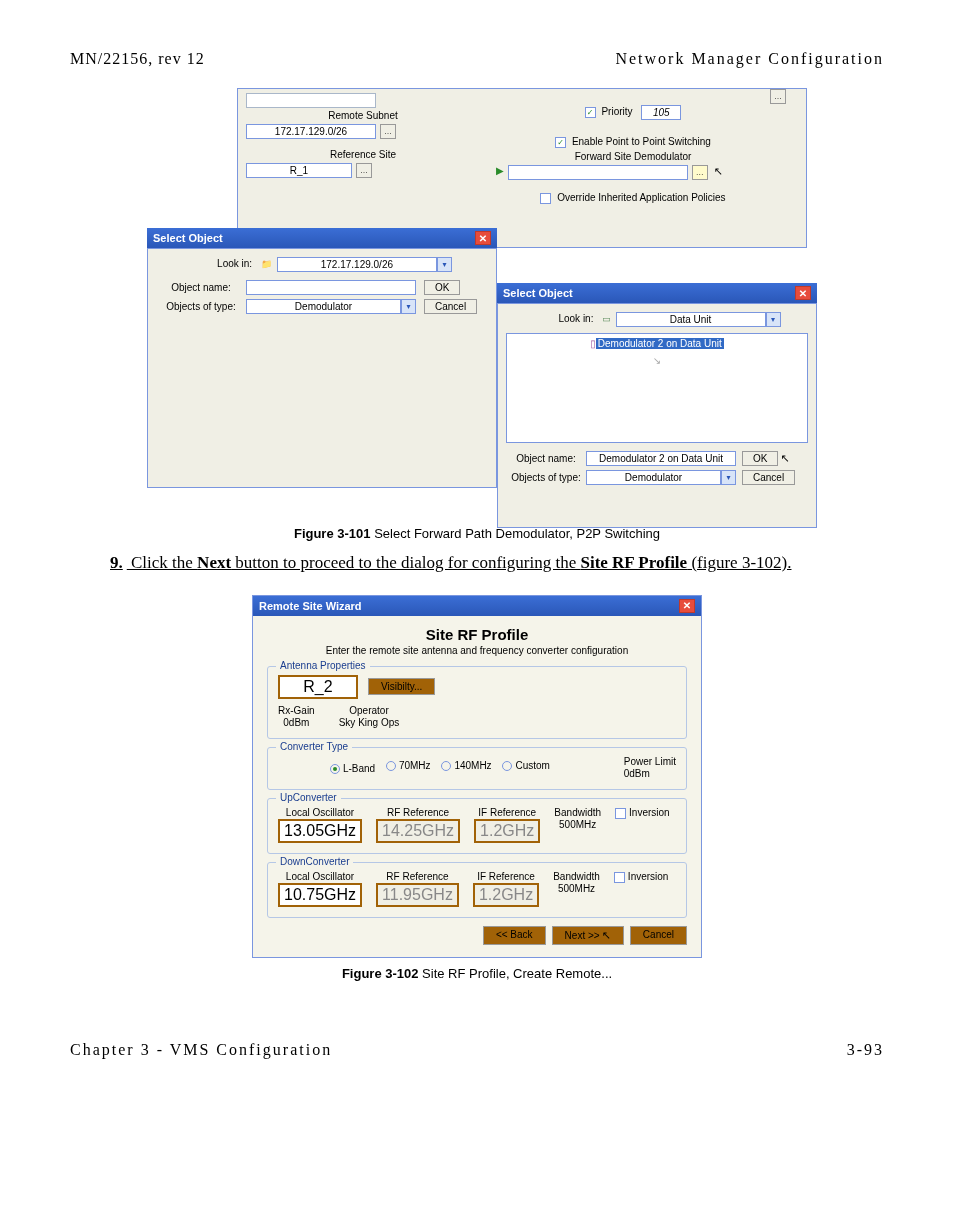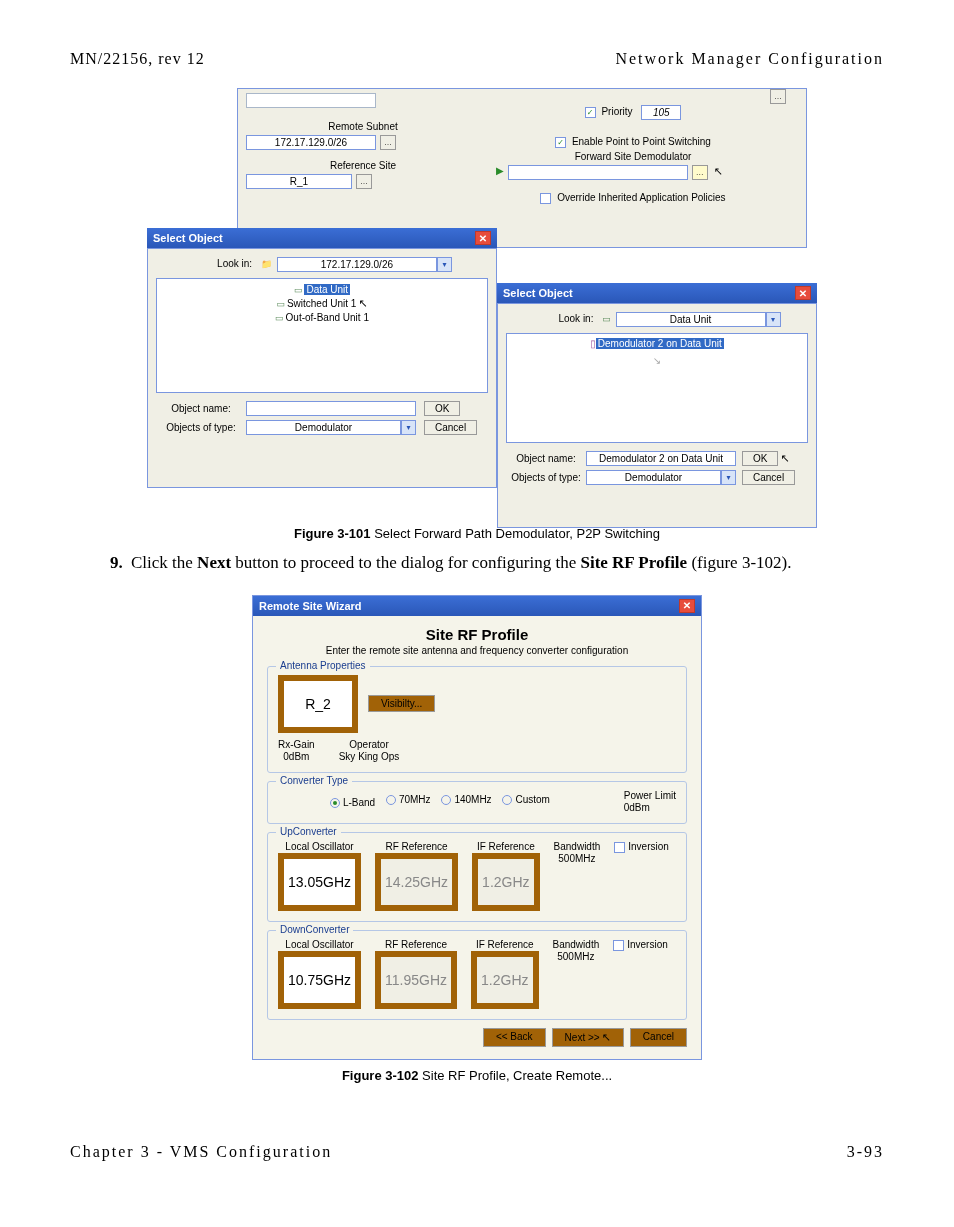--- a/index.html
+++ b/index.html
@@ -22,20 +22,21 @@
     .figure-caption { 
       font-family: Arial, sans-serif;
       font-size: 13px; 
       margin-top: 8px;
     }
     .figure-caption .fignum { font-weight: bold; }
     .body-text {
       font-size: 17px;
       margin: 8px 0 20px 40px;
       line-height: 1.4;
+      text-decoration: underline;
     }
     .body-text .num { font-weight: bold; margin-right: 4px;}
     .body-text .bold { font-weight: bold; }
     .page-footer {
       display: flex;
       justify-content: space-between;
       font-size: 16px;
       margin-top: 60px;
       letter-spacing: 2px;
     }
@@ -153,21 +154,21 @@
       position: absolute; top: -7px; left: 8px;
       background: #f5f4ea;
       color: #1a3d8f;
       padding: 0 4px;
       font-size: 10px;
     }
     .fig2 .row { display: flex; gap: 14px; align-items: flex-start; }
     .fig2 .col { display: flex; flex-direction: column; }
     .fig2 .lbl { font-size: 10px; margin-bottom: 1px; }
     .fig2 .val { font-size: 10px; }
-    .fig2 .inputlike { background:#fff; border:6px solid #a16207; padding:15px 4px; min-width:55px; font-size:14px;}
+    .fig2 .inputlike { background:#fff; border:2px solid #a16207; padding:1px 4px; min-width:55px; font-size:16px;}
     .fig2 .inputlike.disabled { background:#f0efe5; color:#888;}
     .fig2 .btnrow { display:flex; justify-content:flex-end; gap:6px; margin-top:8px;}
     .fig2 .btn2 { background:#a16207; border:1px solid #999; padding:2px 12px; font-size:10px;}
     .radio { display:inline-flex; align-items:flex-end; margin-right:8px;}
     .radio .dot { width:10px; height:10px; border:1px solid #7a96df; border-radius:50%; margin-right:3px; display:inline-flex; align-items:center; justify-content:center;}
     .radio .dot.on::after { content:""; width:4px; height:4px; background:#2a8b2a; border-radius:50%;}
     .checkbox2 { width:11px; height:11px; border:1px solid #7a96df; background:#fff; display:inline-block; vertical-align:middle; margin-right:3px;}
     .textarea-like { background:#fff; border:1px solid #a9b7c9; padding:2px 4px; width:125px; height:40px; font-size:10px; position:relative;}
     .scroll-btn { position:absolute; right:0; width:14px; height:14px; background:#e8e8e8; border:1px solid #bbb; font-size:7px; text-align:center; line-height:12px;}
   </style>
@@ -178,21 +179,21 @@
   <span>MN/22156, rev 12</span>
   <span class="right">Network Manager Configuration</span>
 </div>
 
 <div class="figure-wrap">
   <div class="fig1">
 
     <div class="back-panel">
       <div class="back-left">
         <div style="border:1px solid #a9b7c9; padding:1px 3px; width:130px; margin-bottom:2px; background:#fff;">&nbsp;</div>
-        <div class="row" style="margin-top:13px;"><span>Remote Subnet</span></div>
+        <div class="row" style="margin-top:2px;"><span>Remote Subnet</span></div>
         <div class="row" style="display:flex; gap:4px;">
           <span class="inputbox" style="width:130px;">172.17.129.0/26</span>
           <span class="small-btn">…</span>
         </div>
         <div class="row" style="margin-top:10px;"><span>Reference Site</span></div>
         <div class="row" style="display:flex; gap:4px;">
           <span class="inputbox" style="width:106px;">R_1</span>
           <span class="small-btn">…</span>
         </div>
       </div>
@@ -226,25 +227,20 @@
     <div class="sel-left">
       <div class="win-blue-title">
         <span>Select Object</span>
         <span class="win-close">✕</span>
       </div>
       <div class="win-body">
         <div class="lookin">
           <span style="display:inline-block; width:60px; text-align:right; margin-right:6px;">Look in:</span>
           <span class="icon-folder">📁</span>
           <span class="inputbox" style="width:160px;">172.17.129.0/26</span><span class="dropdown-arrow">▾</span>
-        </div>
-        <div class="listarea">
-          <div class="tree-item"><span class="icon-doc">▭</span><span class="selected">Data Unit</span></div>
-          <div class="tree-item"><span class="icon-doc">▭</span><span>Switched Unit 1</span><span class="cursor">↖</span></div>
-          <div class="tree-item"><span class="icon-doc">▭</span><span>Out-of-Band Unit 1</span></div>
         </div>
         <div class="bottomrow">
           <span class="lbl">Object name:</span>
           <span class="inputbox" style="width:170px;"></span>
           <span class="btn" style="margin-left:8px;">OK</span>
         </div>
         <div class="bottomrow" style="margin-top:4px;">
           <span class="lbl">Objects of type:</span>
           <span class="inputbox" style="width:155px;">Demodulator</span>
             <span class="dropdown-arrow">▾</span>

